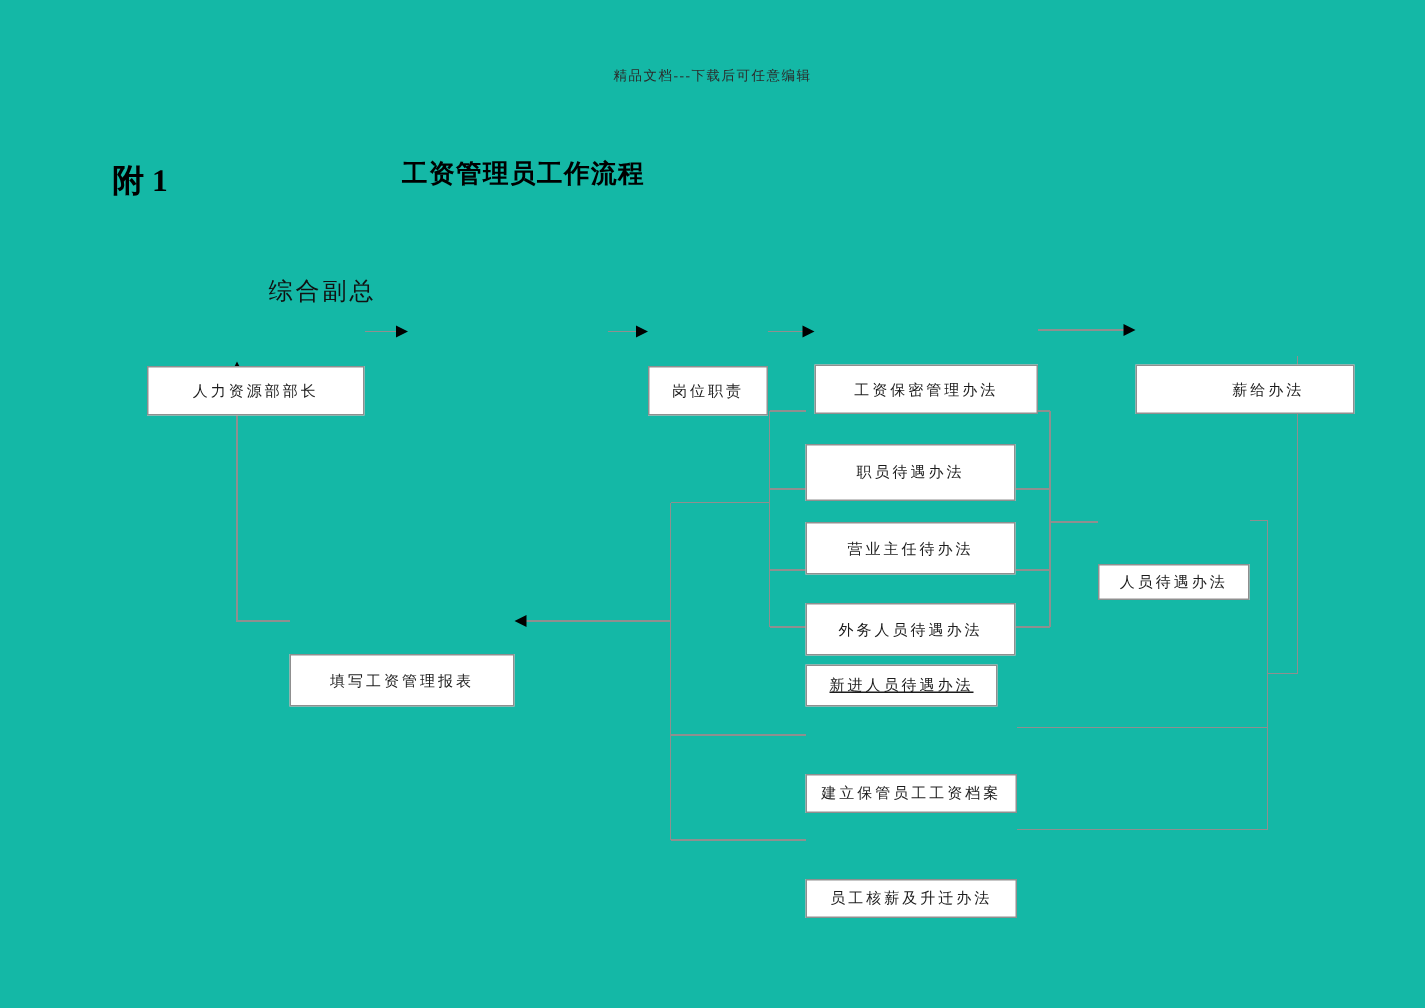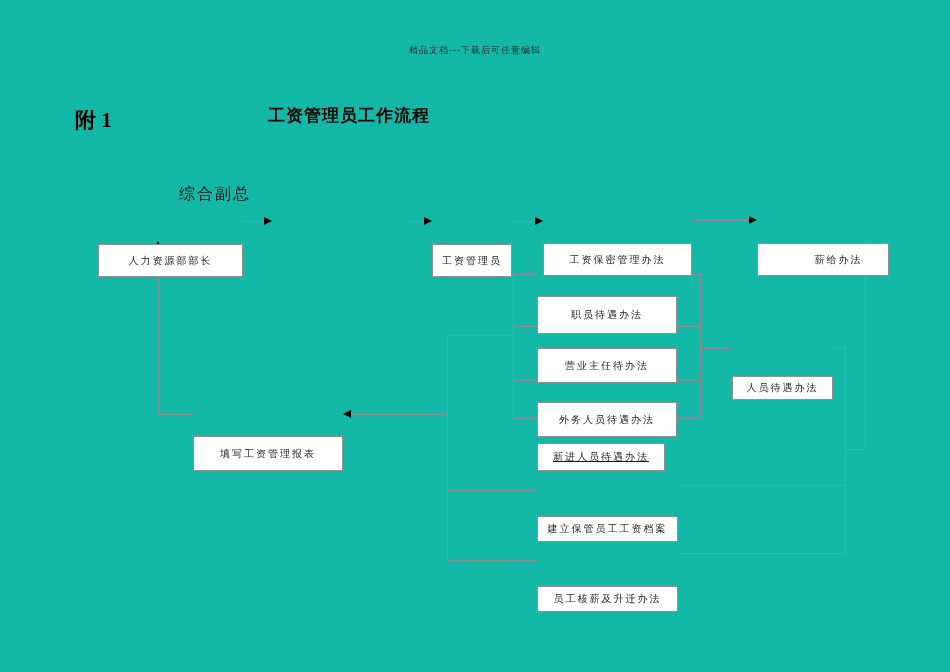--- a/index.html
+++ b/index.html
@@ -84,25 +84,25 @@
     <line class="conn" x1="678" y1="485" x2="845" y2="485"></line>
     <line class="conn" x1="678" y1="553" x2="845" y2="553"></line>
 
     <polyline class="conn" points="193,414 158,414 158,247"></polyline>
     <polygon class="arrowhead" points="158,241 154,249 162,249"></polygon>
   </svg>
 
   <div class="node" style="left:98px;top:205px;width:145px;height:33px;">人力资源部部长</div>
 
 
-  <div class="node" style="left:432px;top:205px;width:80px;height:33px;">工资管理员</div>
+  <div class="node" style="left:432px;top:205px;width:80px;height:33px;">岗位职责</div>
 
   <div class="node" style="left:543px;top:204px;width:149px;height:33px;">工资保密管理办法</div>
 
-  <div class="node" style="left:757px;top:204px;width:132px;height:33px;padding-left:31px;">薪给办法</div>
+  <div class="node" style="left:757px;top:204px;width:146px;height:33px;padding-left:31px;">薪给办法</div>
 
   <div class="node" style="left:537px;top:257px;width:140px;height:38px;">职员待遇办法</div>
 
   <div class="node" style="left:537px;top:309px;width:140px;height:35px;">营业主任待办法</div>
 
   <div class="node" style="left:537px;top:363px;width:140px;height:35px;">外务人员待遇办法</div>
 
   <div class="node" style="left:537px;top:404px;width:128px;height:28px;text-decoration:underline;">新进人员待遇办法</div>
 
   <div class="node" style="left:732px;top:337px;width:101px;height:24px;">人员待遇办法</div>

